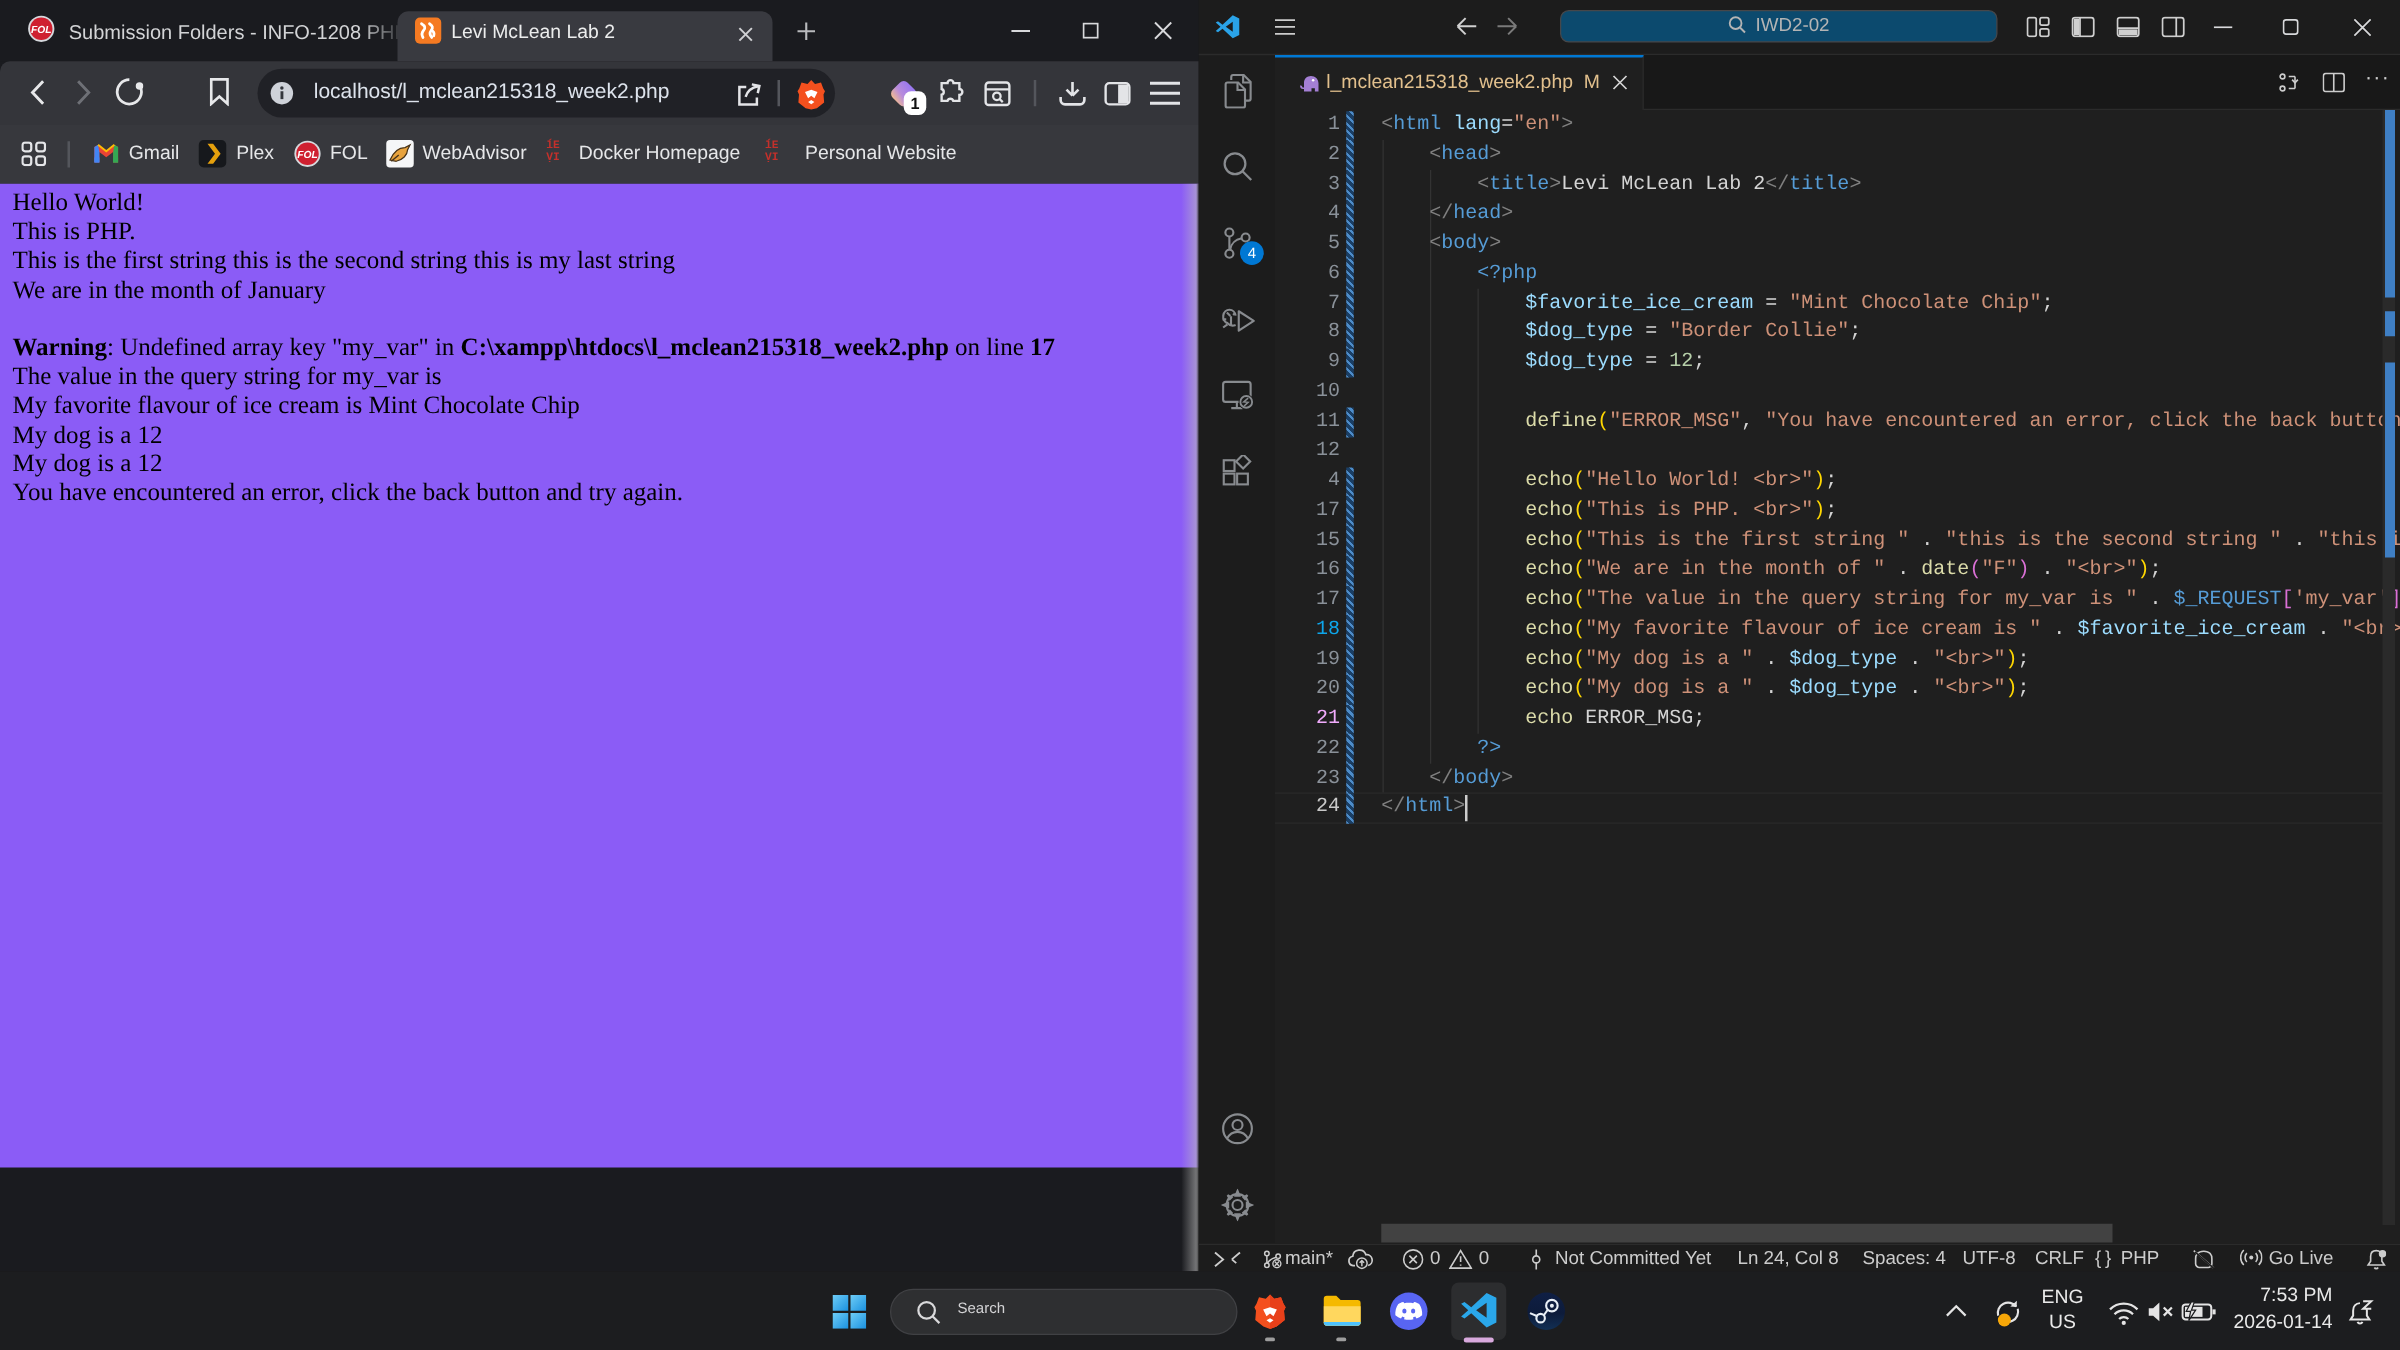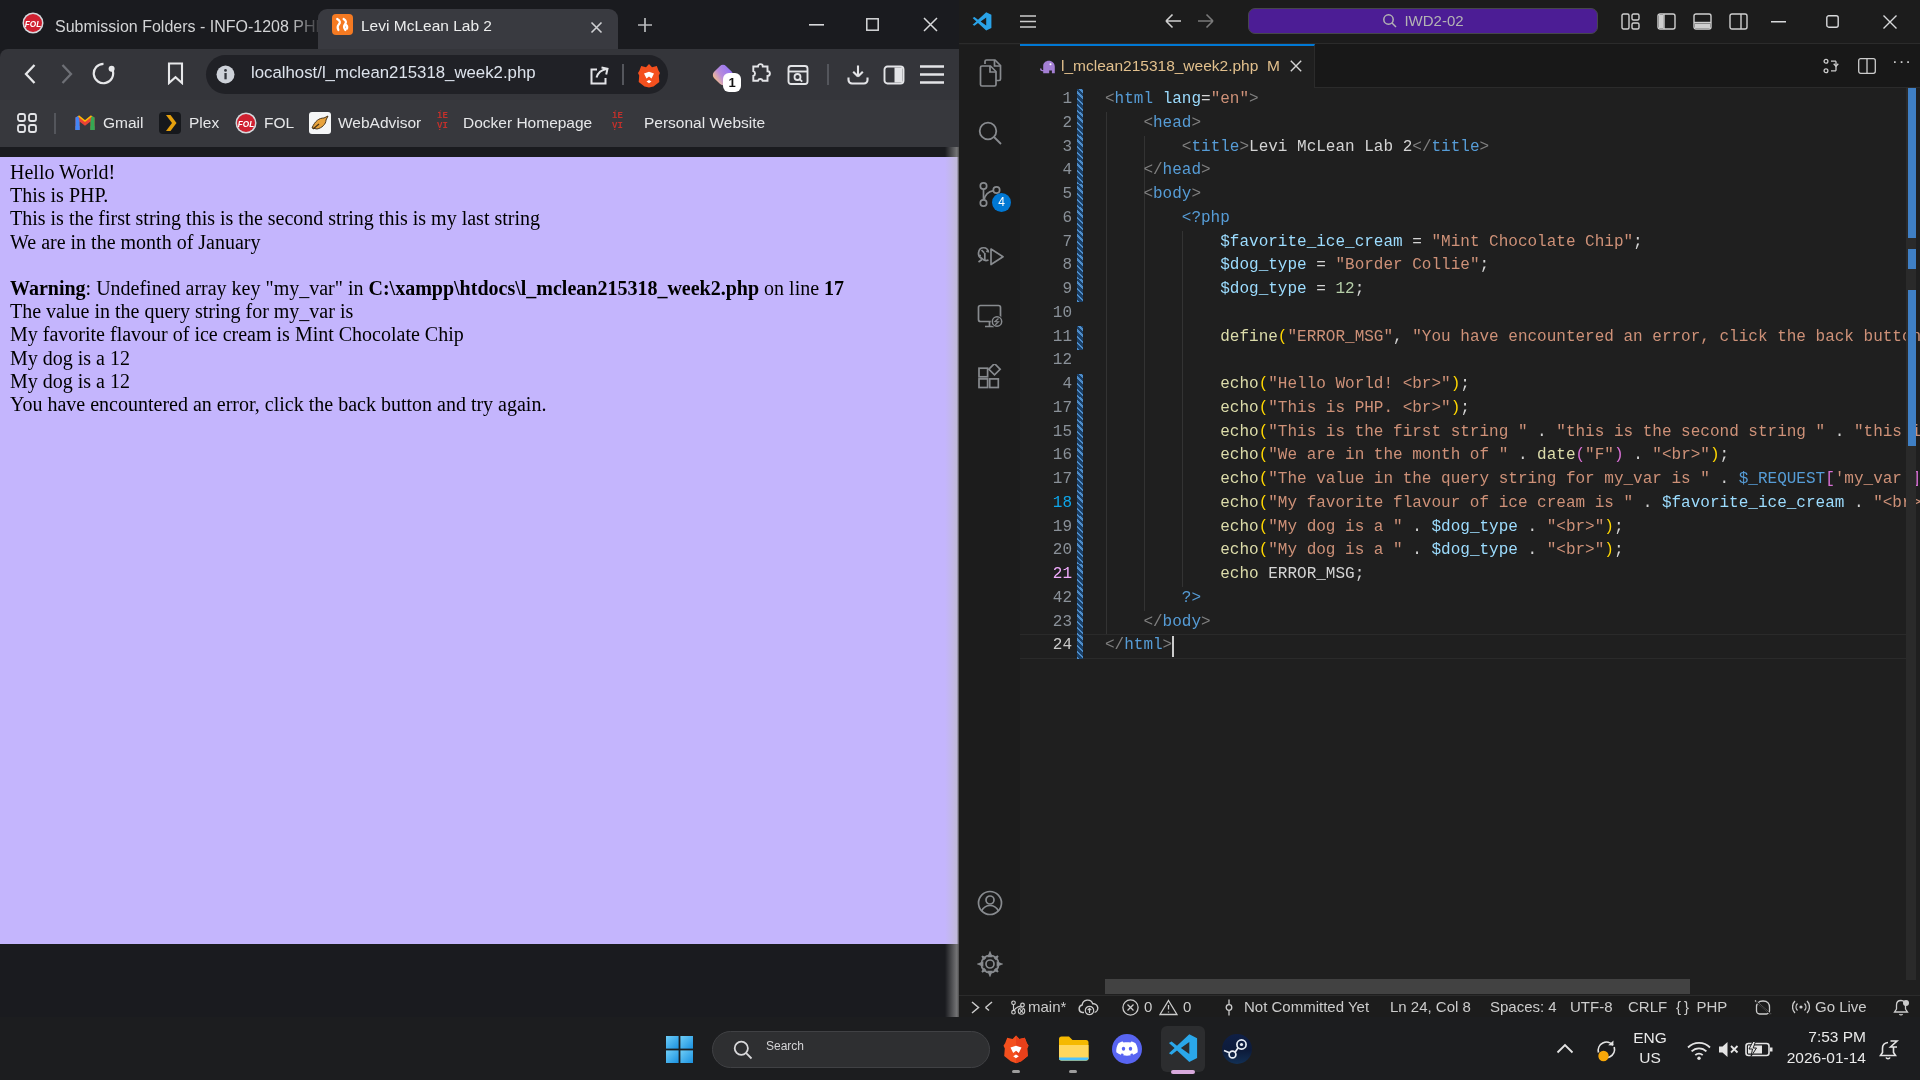--- a/index.html
+++ b/index.html
@@ -3,21 +3,21 @@
 <meta charset="utf-8">
 <style>
   * { margin:0; padding:0; box-sizing:border-box; }
   html,body { width:1920px; height:1080px; overflow:hidden; background:#161616; font-family:"Liberation Sans",sans-serif; }
   .abs { position:absolute; }
   
   #browser { position:absolute; left:0; top:0; width:959px; height:1017px; background:#1a1b1f; }
   #tabstrip { position:absolute; left:0; top:0; width:959px; height:49px; background:#1a1b1f; }
   #toolbar { position:absolute; left:0; top:49px; width:959px; height:51px; background:#34353a; border-top-left-radius:8px; }
   #bookmarks { position:absolute; left:0; top:100px; width:959px; height:47px; background:#37383d; }
-  #page { position:absolute; left:0; top:157px; width:959px; height:787px; background:#c4b5fd; }
+  #page { position:absolute; left:0; top:147px; width:959px; height:787px; background:#8b5cf6; }
   #pageedge { position:absolute; left:945px; top:147px; width:14px; height:870px; background:linear-gradient(90deg, rgba(255,255,255,0) 0%, rgba(190,190,190,.55) 85%, #4a4a4a 100%); }
   .tabtxt { color:#d3d4d6; font-size:16px; }
   .bkmtxt { color:#e6e7e9; font-size:15.5px; }
   
   #vscode { position:absolute; left:959px; top:0; width:961px; height:1017px; background:#1f1f1f; }
   #vstitle { position:absolute; left:0; top:0; width:961px; height:44px; background:#1c1c1c; border-bottom:1px solid #2b2b2b; }
   #activitybar { position:absolute; left:0; top:45px; width:61px; height:950px; background:#1c1c1c; }
   #vstabs { position:absolute; left:61px; top:44px; width:900px; height:44px; background:#181818; border-bottom:1px solid #2b2b2b;}
   #editor { position:absolute; left:61px; top:88px; width:900px; height:907px; background:#1f1f1f; overflow:hidden;}
   #statusbar { position:absolute; left:0; top:995px; width:961px; height:22px; background:#1c1c1c; border-top:1px solid #2b2b2b; color:#cccccc; font-size:15px; }
@@ -209,21 +209,21 @@
     </svg>
     <svg class="abs" style="left:61px; top:15px;" width="16" height="13" viewBox="0 0 16 13">
         <path d="M0 1 H16 M0 6.5 H16 M0 12 H16" stroke="#cccccc" stroke-width="1.4"></path>
       </svg>
     <svg class="abs" style="left:205px; top:13px;" width="18" height="16" viewBox="0 0 18 16">
         <path d="M17 8 H2 M2 8 L8.5 1.5 M2 8 L8.5 14.5" fill="none" stroke="#cfcfcf" stroke-width="1.6"></path>
       </svg>
     <svg class="abs" style="left:238px; top:13px;" width="18" height="16" viewBox="0 0 18 16">
         <path d="M1 8 H16 M16 8 L9.5 1.5 M16 8 L9.5 14.5" fill="none" stroke="#7a7a7a" stroke-width="1.6"></path>
       </svg>
-    <div class="abs" style="left:289px; top:8px; width:350px; height:26px; background:#4c1d95; border:1px solid #46474a; border-radius:7px; color:#b4b4b4; font-size:15px; text-align:center; line-height:24px;">
+    <div class="abs" style="left:289px; top:8px; width:350px; height:26px; background:#0c4a6e; border:1px solid #46474a; border-radius:7px; color:#b4b4b4; font-size:15px; text-align:center; line-height:24px;">
       <svg style="vertical-align:-3px; margin-right:6px;" width="16" height="16" viewBox="0 0 16 16">
           <circle cx="6.5" cy="6.5" r="4.7" fill="none" stroke="#b4b4b4" stroke-width="1.5"></circle>
           <path d="M10 10 L14 14" stroke="#b4b4b4" stroke-width="1.5"></path>
         </svg>IWD2-02
     </div>
 
     <svg class="abs" style="left:662px; top:13px;" width="19" height="17" viewBox="0 0 19 17">
       <g fill="none" stroke="#cfcfcf" stroke-width="1.4">
           <rect x="1" y="1" width="7" height="15" rx="1.5"></rect>
           <rect x="11" y="1" width="7" height="6" rx="1.5"></rect>
@@ -389,21 +389,21 @@
         <div style="color:#8a9199;">12</div>
         <div style="color:#8a9199;">4</div>
         <div style="color:#8a9199;">17</div>
         <div style="color:#8a9199;">15</div>
         <div style="color:#8a9199;">16</div>
         <div style="color:#8a9199;">17</div>
         <div style="color:#0ea5e9;">18</div>
         <div style="color:#8a9199;">19</div>
         <div style="color:#8a9199;">20</div>
         <div style="color:#f0abfc;">21</div>
-        <div style="color:#8a9199;">42</div>
+        <div style="color:#8a9199;">22</div>
         <div style="color:#8a9199;">23</div>
         <div style="color:#c8c8c8;">24</div>
       </div>
     <div class="abs mono code" style="left:85px; top:0.2px; font-size:16px; line-height:23.75px; white-space:pre;"><div><i class="g">&lt;</i><i class="b">html</i><i class="w"> </i><i class="lb">lang</i><i class="w">=</i><i class="o">"en"</i><i class="g">&gt;</i></div><div><i class="w">    </i><i class="g">&lt;</i><i class="b">head</i><i class="g">&gt;</i></div><div><i class="w">        </i><i class="g">&lt;</i><i class="b">title</i><i class="g">&gt;</i><i class="w">Levi McLean Lab 2</i><i class="g">&lt;/</i><i class="b">title</i><i class="g">&gt;</i></div><div><i class="w">    </i><i class="g">&lt;/</i><i class="b">head</i><i class="g">&gt;</i></div><div><i class="w">    </i><i class="g">&lt;</i><i class="b">body</i><i class="g">&gt;</i></div><div><i class="w">        </i><i class="b">&lt;?php</i></div><div><i class="w">            </i><i class="lb">$favorite_ice_cream</i><i class="w"> = </i><i class="o">"Mint Chocolate Chip"</i><i class="w">;</i></div><div><i class="w">            </i><i class="lb">$dog_type</i><i class="w"> = </i><i class="o">"Border Collie"</i><i class="w">;</i></div><div><i class="w">            </i><i class="lb">$dog_type</i><i class="w"> = </i><i class="n">12</i><i class="w">;</i></div><div>&nbsp;</div><div><i class="w">            </i><i class="y">define</i><i class="au">(</i><i class="o">"ERROR_MSG"</i><i class="w">, </i><i class="o">"You have encountered an error, click the back button and try again. &lt;br&gt;"</i></div><div>&nbsp;</div><div><i class="w">            </i><i class="y">echo</i><i class="au">(</i><i class="o">"Hello World! &lt;br&gt;"</i><i class="au">)</i><i class="w">;</i></div><div><i class="w">            </i><i class="y">echo</i><i class="au">(</i><i class="o">"This is PHP. &lt;br&gt;"</i><i class="au">)</i><i class="w">;</i></div><div><i class="w">            </i><i class="y">echo</i><i class="au">(</i><i class="o">"This is the first string "</i><i class="w"> . </i><i class="o">"this is the second string "</i><i class="w"> . </i><i class="o">"this is my last string &lt;br&gt;"</i></div><div><i class="w">            </i><i class="y">echo</i><i class="au">(</i><i class="o">"We are in the month of "</i><i class="w"> . </i><i class="y">date</i><i class="pu">(</i><i class="o">"F"</i><i class="pu">)</i><i class="w"> . </i><i class="o">"&lt;br&gt;"</i><i class="au">)</i><i class="w">;</i></div><div><i class="w">            </i><i class="y">echo</i><i class="au">(</i><i class="o">"The value in the query string for my_var is "</i><i class="w"> . </i><i class="b">$_REQUEST</i><i class="pu">[</i><i class="o">'my_var'</i><i class="pu">]</i></div><div><i class="w">            </i><i class="y">echo</i><i class="au">(</i><i class="o">"My favorite flavour of ice cream is "</i><i class="w"> . </i><i class="lb">$favorite_ice_cream</i><i class="w"> . </i><i class="o">"&lt;br&gt;</i></div><div><i class="w">            </i><i class="y">echo</i><i class="au">(</i><i class="o">"My dog is a "</i><i class="w"> . </i><i class="lb">$dog_type</i><i class="w"> . </i><i class="o">"&lt;br&gt;"</i><i class="au">)</i><i class="w">;</i></div><div><i class="w">            </i><i class="y">echo</i><i class="au">(</i><i class="o">"My dog is a "</i><i class="w"> . </i><i class="lb">$dog_type</i><i class="w"> . </i><i class="o">"&lt;br&gt;"</i><i class="au">)</i><i class="w">;</i></div><div><i class="w">            </i><i class="y">echo</i><i class="w"> ERROR_MSG;</i></div><div><i class="w">        </i><i class="b">?&gt;</i></div><div><i class="w">    </i><i class="g">&lt;/</i><i class="b">body</i><i class="g">&gt;</i></div><div><i class="g">&lt;/</i><i class="b">html</i><i class="g">&gt;</i></div></div>
     <div class="abs" style="left:152px; top:547.5px; width:2px; height:21.5px; background:#cccccc;"></div>
     <div class="abs" style="left:886px; top:0; width:10px; height:892px; background:#2a2a2a;"></div>
     <div class="abs" style="left:888px; top:0px; width:8px; height:150px; background:#3f7fc4;"></div>
     <div class="abs" style="left:888px; top:161px; width:8px; height:20px; background:#3f7fc4;"></div>
     <div class="abs" style="left:888px; top:202px; width:8px; height:156px; background:#3f7fc4;"></div>
     <div class="abs" style="left:85px; top:891px; width:585px; height:15px; background:#424242;"></div>

